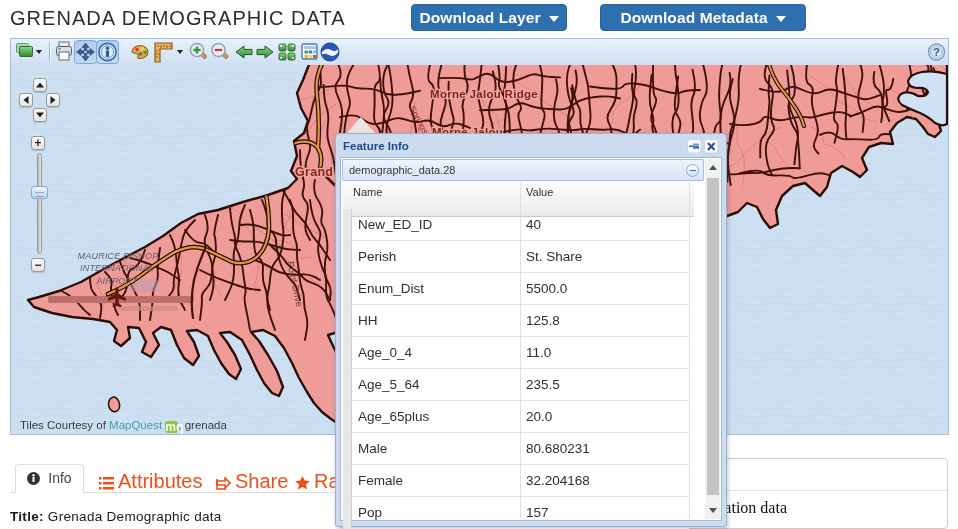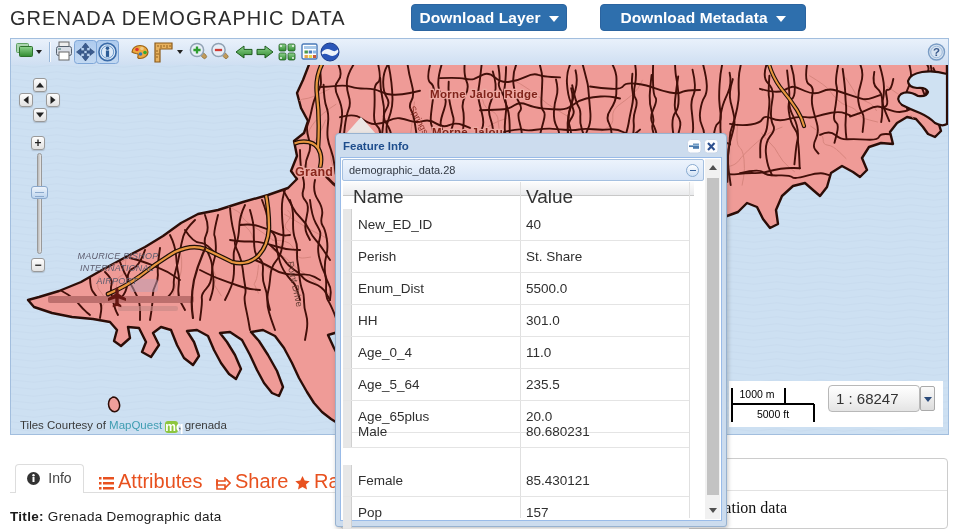--- a/index.html
+++ b/index.html
@@ -42,21 +42,21 @@
 #rtext { position:absolute; right:171px; top:499px; font-family:"Liberation Serif",serif; font-size:16px; color:#111; }
 
 #anchor { left:346px; top:117px; width:0; height:0; border-left:15px solid transparent; border-right:15px solid transparent; border-bottom:17px solid #ebe5e3; }
 #popup { left:335px; top:133px; width:392px; height:394px; background:#ccdcee; border:1px solid #97b2d0; border-radius:4px 4px 3px 3px; box-shadow:1px 2px 4px rgba(90,90,90,0.35); }
 #ptitle { position:absolute; left:7px; top:6px; font-size:11.5px; font-weight:bold; color:#1e4d8c; }
 #ptools { position:absolute; right:5px; top:4.5px; }
 #pbody { position:absolute; left:4px; top:23px; right:4px; bottom:5px; background:#fff; border:1px solid #99bbe8; }
 #fieldhead { position:absolute; left:1px; top:1px; width:362px; height:22px; background:linear-gradient(#ecf3fc,#d8e5f7); border:1px solid #a5c0e0; border-radius:2px; font-size:11px; color:#333a44; line-height:21px; padding-left:6px; }
 #minusbtn { position:absolute; right:4px; top:4px; width:13px; height:13px; border-radius:7px; background:linear-gradient(#fff,#cfe0f5); border:1px solid #88aad0; }
 #minusbtn:after { content:""; position:absolute; left:2.5px; top:5px; width:6px; border-top:1.6px solid #3a66a0; }
-#thead { position:absolute; left:2px; top:24px; width:351px; height:14px; background:linear-gradient(#fcfcfc,#eaebed); border-bottom:1px solid #c8c8c8; font-size:19px; color:#333; }
+#thead { position:absolute; left:2px; top:24px; width:351px; height:35px; background:linear-gradient(#fcfcfc,#eaebed); border-bottom:1px solid #c8c8c8; font-size:11px; color:#333; }
 #thead .hname { position:absolute; left:10px; top:4px; }
 #thead .hval { position:absolute; left:183px; top:4px; }
 .colline { position:absolute; top:24px; bottom:2px; width:1px; background:#e0e0e0; }
 .frow { position:absolute; left:2px; width:346px; height:32px; border-bottom:1px solid #e4e4e4; font-size:13.5px; color:#2f2f2f; }
 .frow .stub { position:absolute; left:0; top:0; width:9px; height:31px; background:#e7e7e7; border-right:1px solid #d0d0d0; }
 .frow .fk { position:absolute; left:15px; top:8px; }
 .frow .fv { position:absolute; left:183px; top:8px; }
 
 #sbar { position:absolute; right:1px; top:1px; width:15px; bottom:1px; background:#f1f1f1; }
 #sthumb { position:absolute; left:1.5px; top:19px; width:12px; height:317px; background:#c3c3c3; }
@@ -381,34 +381,20 @@
 </svg></div>
 
 <div class="pbtn pb-up abs" style="left:22px;top:39px;"></div>
 <div class="pbtn pb-left abs" style="left:8px;top:54px;"></div>
 <div class="pbtn pb-right abs" style="left:35px;top:54px;"></div>
 <div class="pbtn pb-down abs" style="left:22px;top:69px;"></div>
 <div class="pbtn pb-plus abs" style="left:20px;top:97px;"></div>
 <div id="sltrack" class="abs"></div>
 <div id="slhandle" class="abs"></div>
 <div class="pbtn pb-minus abs" style="left:20px;top:219px;"></div>
-<div id="scalebox" class="abs">
-<svg width="95" height="46">
-        <g stroke="#000" stroke-width="2" fill="none">
-          <path d="M3,7 V41"></path>
-          <path d="M3,23 H85"></path>
-          <path d="M56,7 V23"></path>
-          <path d="M85,23 V41"></path>
-        </g>
-<text x="28" y="17" font-size="10.5" text-anchor="middle" font-family="'Liberation Sans',sans-serif">1000 m</text>
-<text x="44" y="37" font-size="10.5" text-anchor="middle" font-family="'Liberation Sans',sans-serif">5000 ft</text>
-      </svg>
-<div id="combo">1 : 68247</div>
-<div id="combobtn"></div>
-</div>
 <div id="attrib" class="abs">Tiles Courtesy of <span class="mq">MapQuest</span> <span class="mqicon">mq</span>, grenada</div>
 </div>
 
 <div id="tabline" class="abs"></div>
 <div id="tab-info" class="abs"><svg class="ticon" width="13" height="13" viewBox="0 0 13 13">
       <circle cx="6.5" cy="6.5" r="6.5" fill="#333"></circle>
       <rect x="5.5" y="5" width="2" height="5" fill="#fff"></rect>
       <circle cx="6.5" cy="3.2" r="1.2" fill="#fff"></circle>
     </svg> Info</div>
 <div class="tab abs" style="left:99px;"><svg class="ticon" width="15" height="13" viewBox="0 0 15 13" fill="#e8511f">
@@ -463,46 +449,46 @@
         <div class="fv">St. Share</div>
       </div>
 <div class="frow" style="top:115px">
         <div class="stub"></div>
         <div class="fk">Enum_Dist</div>
         <div class="fv">5500.0</div>
       </div>
 <div class="frow" style="top:147px">
         <div class="stub"></div>
         <div class="fk">HH</div>
-        <div class="fv">301.0</div>
+        <div class="fv">125.8</div>
       </div>
 <div class="frow" style="top:179px">
         <div class="stub"></div>
         <div class="fk">Age_0_4</div>
         <div class="fv">11.0</div>
       </div>
 <div class="frow" style="top:211px">
         <div class="stub"></div>
         <div class="fk">Age_5_64</div>
         <div class="fv">235.5</div>
       </div>
 <div class="frow" style="top:243px">
         <div class="stub"></div>
         <div class="fk">Age_65plus</div>
         <div class="fv">20.0</div>
       </div>
-<div class="frow" style="top:258px">
+<div class="frow" style="top:275px">
         <div class="stub"></div>
         <div class="fk">Male</div>
         <div class="fv">80.680231</div>
       </div>
 <div class="frow" style="top:307px">
         <div class="stub"></div>
         <div class="fk">Female</div>
-        <div class="fv">85.430121</div>
+        <div class="fv">32.204168</div>
       </div>
 <div class="frow" style="top:339px">
         <div class="stub"></div>
         <div class="fk">Pop</div>
         <div class="fv">157</div>
       </div>
 
     <div id="sbar">
         <div class="sa" id="sa-up"></div>
         <div id="sthumb"></div>

